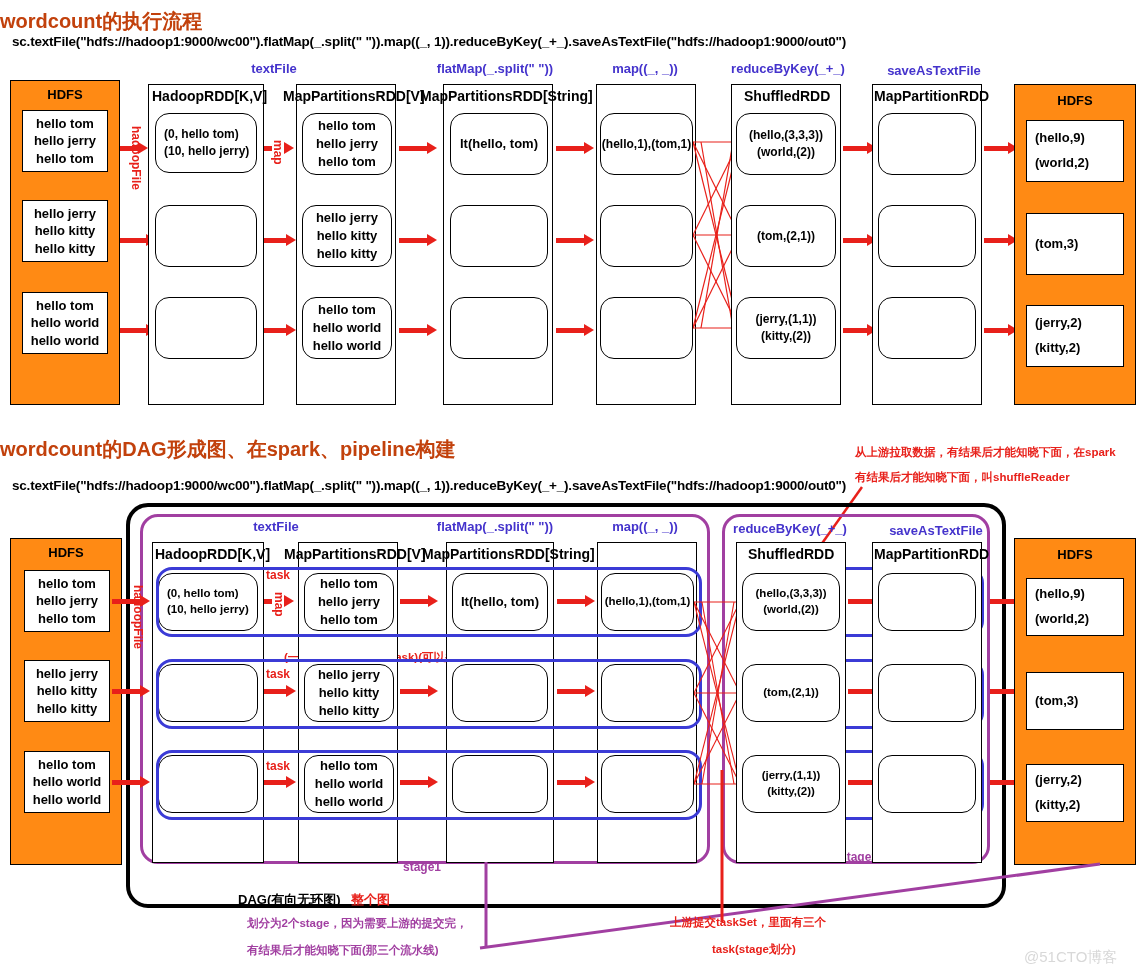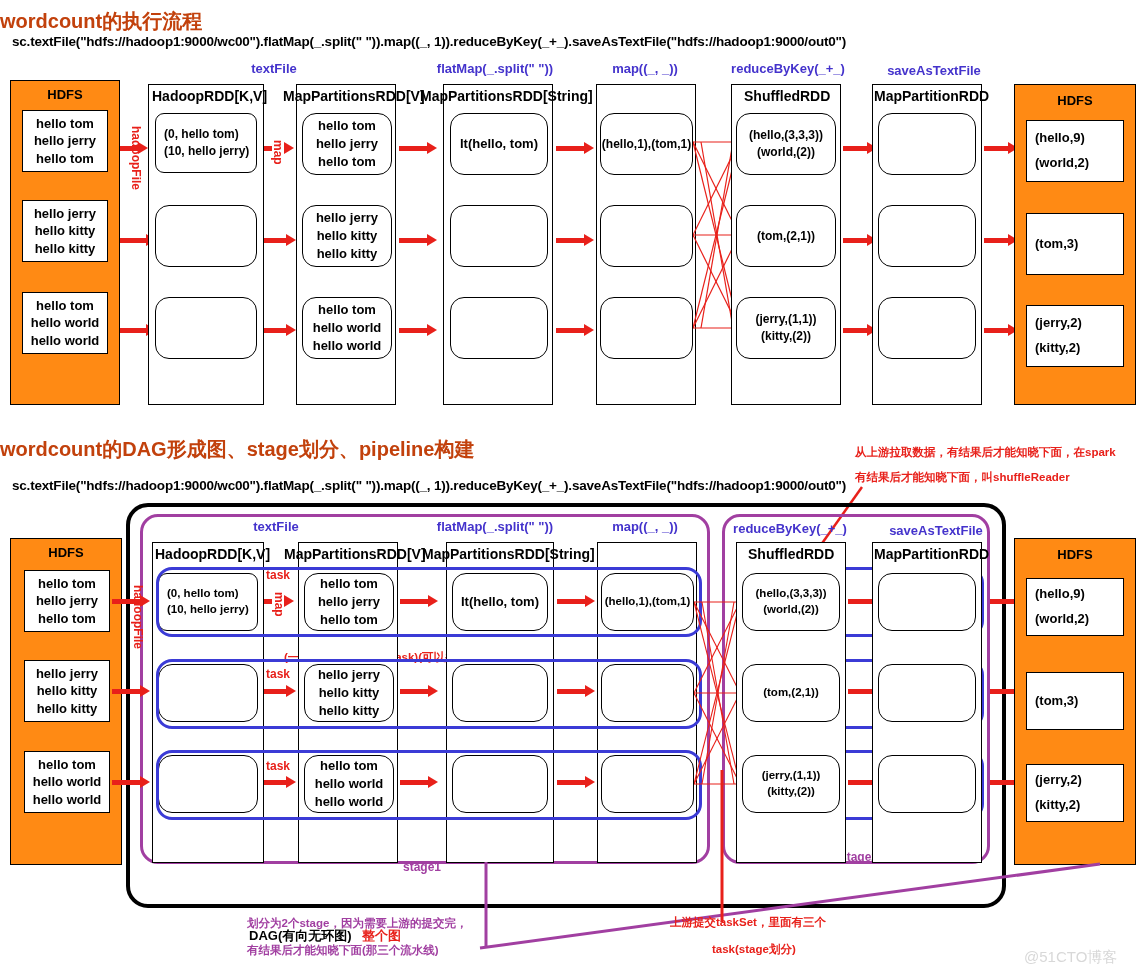--- a/index.html
+++ b/index.html
@@ -55,21 +55,21 @@
   }
   
   .part {
     border: 1.2px solid #000; background: #fff;
     border-radius: 14px;
     display: flex; flex-direction: column;
     align-items: center; justify-content: center;
     font-weight: bold; font-size: 13px; color: #000;
     line-height: 1.38; white-space: nowrap;
   }
-  .part.left { align-items: flex-start; padding-left: 8px; border-radius: 9px; }
+  .part.left { align-items: flex-start; padding-left: 8px; }
 
   
   .arrow { height: 0; }
   .arrow .shaft {
     position: absolute; left: 0; top: 50%;
     height: 5px; margin-top: -2.5px; background: #e8201a;
   }
   .arrow .head {
     position: absolute; top: 50%; margin-top: -6px;
     width: 0; height: 0;
@@ -311,21 +311,21 @@
   <div>(world,2)</div>
 </div>
 <div class="abs blk" style="left:1026px; top:213px; width:98px; height:62px; align-items:flex-start; padding-left:8px;">
   <div>(tom,3)</div>
 </div>
 <div class="abs blk" style="left:1026px; top:305px; width:98px; height:62px; align-items:flex-start; padding-left:8px; line-height:1.9;">
   <div>(jerry,2)</div>
   <div>(kitty,2)</div>
 </div>
 
-<div class="abs diag-title" style="left:0; top:436px;">wordcount的DAG形成图、stage划分、pipeline构建</div>
+<div class="abs diag-title" style="left:0; top:436px;">wordcount的DAG形成图、在spark、pipeline构建</div>
 
 <div class="abs code-line" style="left:12px; top:478px;">sc.textFile("hdfs://hadoop1:9000/wc00").flatMap(_.split(" ")).map((_, 1)).reduceByKey(_+_).saveAsTextFile("hdfs://hadoop1:9000/out0")</div>
 
 <div class="abs note-red" style="left:855px; top:443px;">从上游拉取数据，有结果后才能知晓下面，在spark</div>
 <div class="abs note-red" style="left:855px; top:468px;">有结果后才能知晓下面，叫shuffleReader</div>
 <svg class="shuffle-svg" style="left:780px; top:485px;" width="90" height="115">
   <line x1="82" y1="2" x2="4" y2="112" stroke="#e8201a" stroke-width="2.5"></line>
 </svg>
 
 <div class="abs dag-box" style="left:126px; top:503px; width:880px; height:405px;"></div>
@@ -540,21 +540,21 @@
   <div>(world,2)</div>
 </div>
 <div class="abs blk" style="left:1026px; top:672px; width:98px; height:58px; align-items:flex-start; padding-left:8px;">
   <div>(tom,3)</div>
 </div>
 <div class="abs blk" style="left:1026px; top:764px; width:98px; height:58px; align-items:flex-start; padding-left:8px; line-height:1.9;">
   <div>(jerry,2)</div>
   <div>(kitty,2)</div>
 </div>
 
-<div class="abs" style="left:249px; top:890px;margin-top:36px;">
+<div class="abs" style="left:238px; top:890px;">
   <span class="rdd-name" style="font-size:13px;">DAG(有向无环图)</span>
   <span class="red-label" style="font-size:13px; margin-left:6px;">整个图</span>
 </div>
 
 <div class="abs note-purple" style="left:247px; top:913px;">划分为2个stage，因为需要上游的提交完，</div>
 <div class="abs note-purple" style="left:247px; top:940px;">有结果后才能知晓下面(那三个流水线)</div>
 <svg class="shuffle-svg" style="left:470px; top:860px;" width="640" height="95">
   <g stroke="#a13fa1" stroke-width="3" fill="none">
     <line x1="16" y1="2" x2="16" y2="88"></line>
     <line x1="10" y1="88" x2="630" y2="4"></line>

